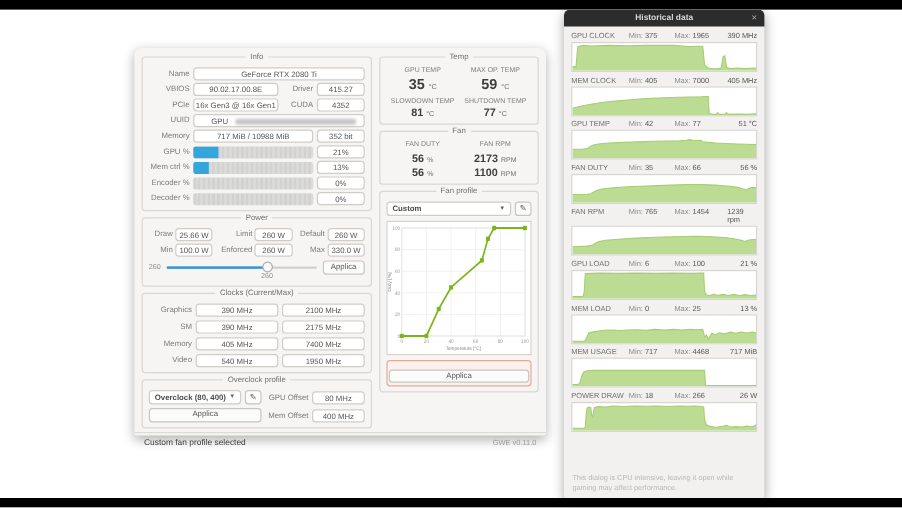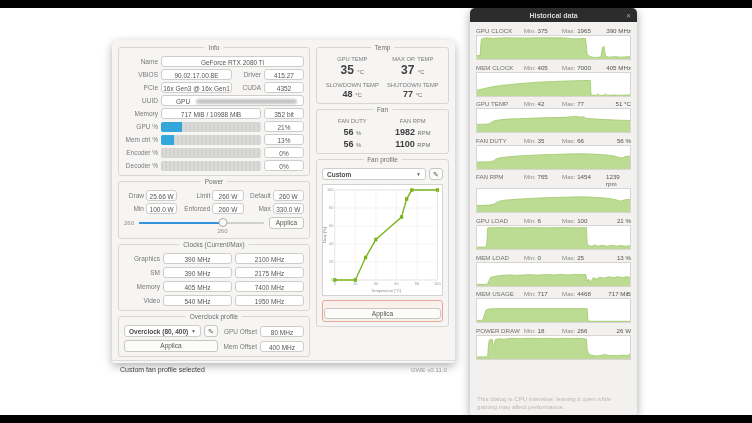--- a/index.html
+++ b/index.html
@@ -252,40 +252,40 @@
       <div class="colR">
         <div class="sect">
           <span class="legend">Temp</span>
           <div class="tgrid">
             <div class="tcell">
               <div class="tcap">GPU TEMP</div>
               <div class="tval"><span>35</span> <span class="tunit">°C</span></div>
             </div>
             <div class="tcell">
               <div class="tcap">MAX OP. TEMP</div>
-              <div class="tval"><span>37</span> <span class="tunit">°C</span></div>
+              <div class="tval"><span>59</span> <span class="tunit">°C</span></div>
             </div>
             <div class="tcell">
               <div class="tcap">SLOWDOWN TEMP</div>
-              <div class="tval" style="font-size:9px;"><span>48</span> <span class="tunit">°C</span></div>
+              <div class="tval" style="font-size:9px;"><span>81</span> <span class="tunit">°C</span></div>
             </div>
             <div class="tcell">
               <div class="tcap">SHUTDOWN TEMP</div>
               <div class="tval" style="font-size:9px;"><span>77</span> <span class="tunit">°C</span></div>
             </div>
           </div>
         </div>
 
         <div class="sect">
           <span class="legend">Fan</span>
           <div class="fangrid">
             <div class="tcap">FAN DUTY</div>
             <div class="tcap">FAN RPM</div>
             <div class="fval"><span>56</span> <span class="funit">%</span></div>
-            <div class="fval"><span>1982</span> <span class="funit">RPM</span></div>
+            <div class="fval"><span>2173</span> <span class="funit">RPM</span></div>
             <div class="fval"><span>56</span> <span class="funit">%</span></div>
             <div class="fval"><span>1100</span> <span class="funit">RPM</span></div>
           </div>
         </div>
 
         <div class="sect" style="margin-bottom:0;">
           <span class="legend">Fan profile</span>
           <div class="row" style="margin-bottom:0;">
             <span class="dd" style="flex:1;">
               <span>Custom</span>

